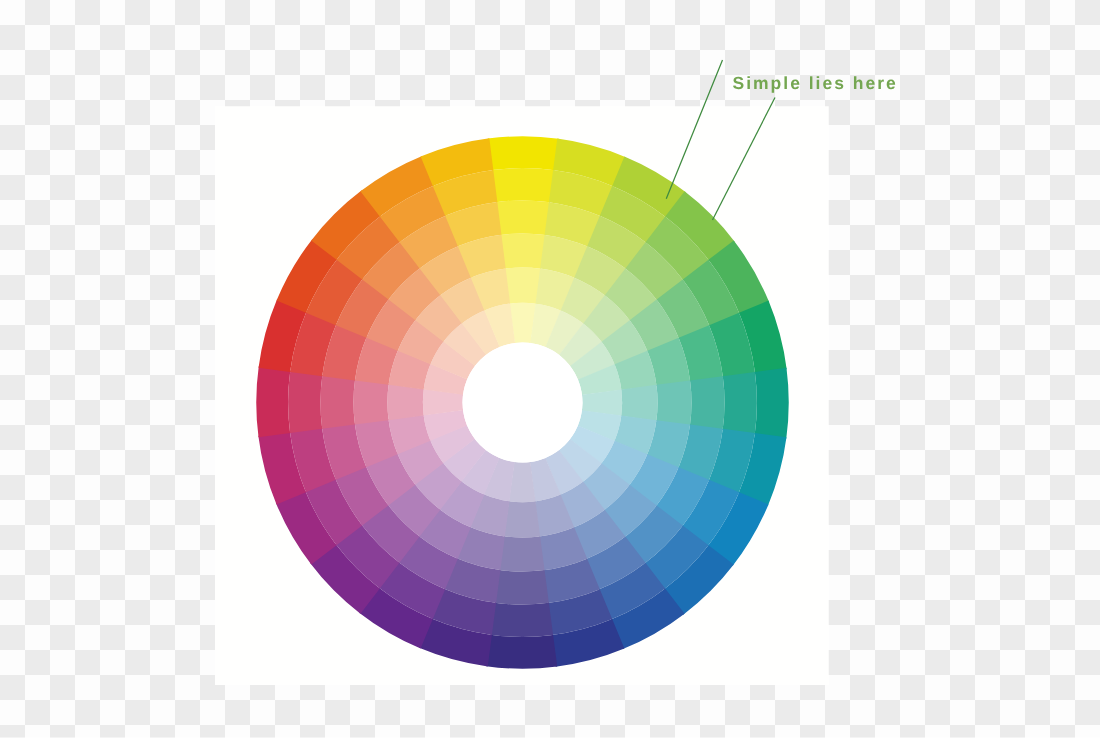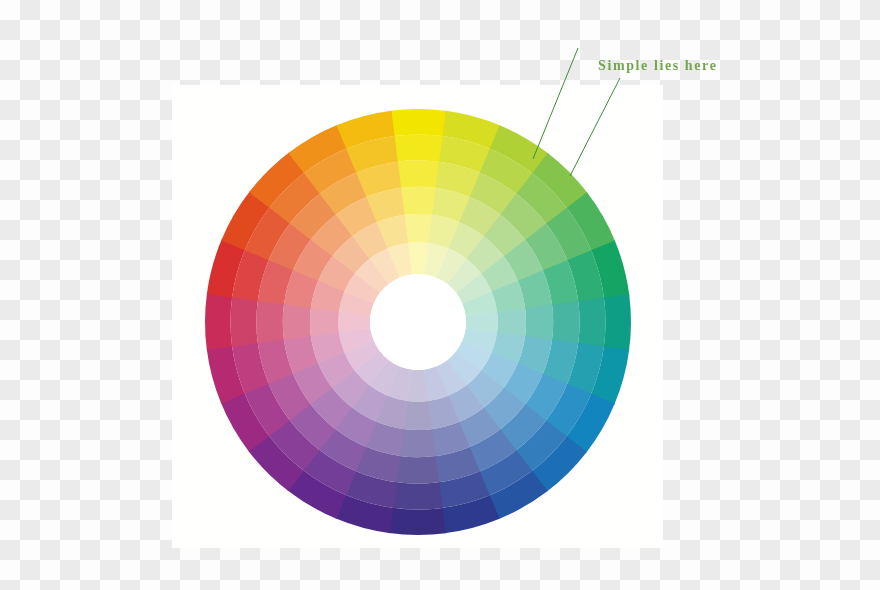--- a/index.html
+++ b/index.html
@@ -40,22 +40,21 @@
   }
   #annotation-label {
     position: absolute;
     left: 586px;
     top: 58px;
     font-size: 14px;
     font-weight: bold;
     letter-spacing: 1.6px;
     color: #74a651;
     white-space: nowrap;
-    font-family: Liberation Serif, serif;
-    margin-left: 12px;
+    font-family: Liberation Sans, sans-serif;
   }
 </style>
 </head>
 <body>
 
 <div id="canvas">
 
   <div id="white-card" style="left: 172px; top: 85px; width: 491px; height: 463px; background: rgb(255, 255, 254);"></div>
 
   <svg id="wheel-svg" viewBox="0 0 880 590" xmlns="http://www.w3.org/2000/svg">

